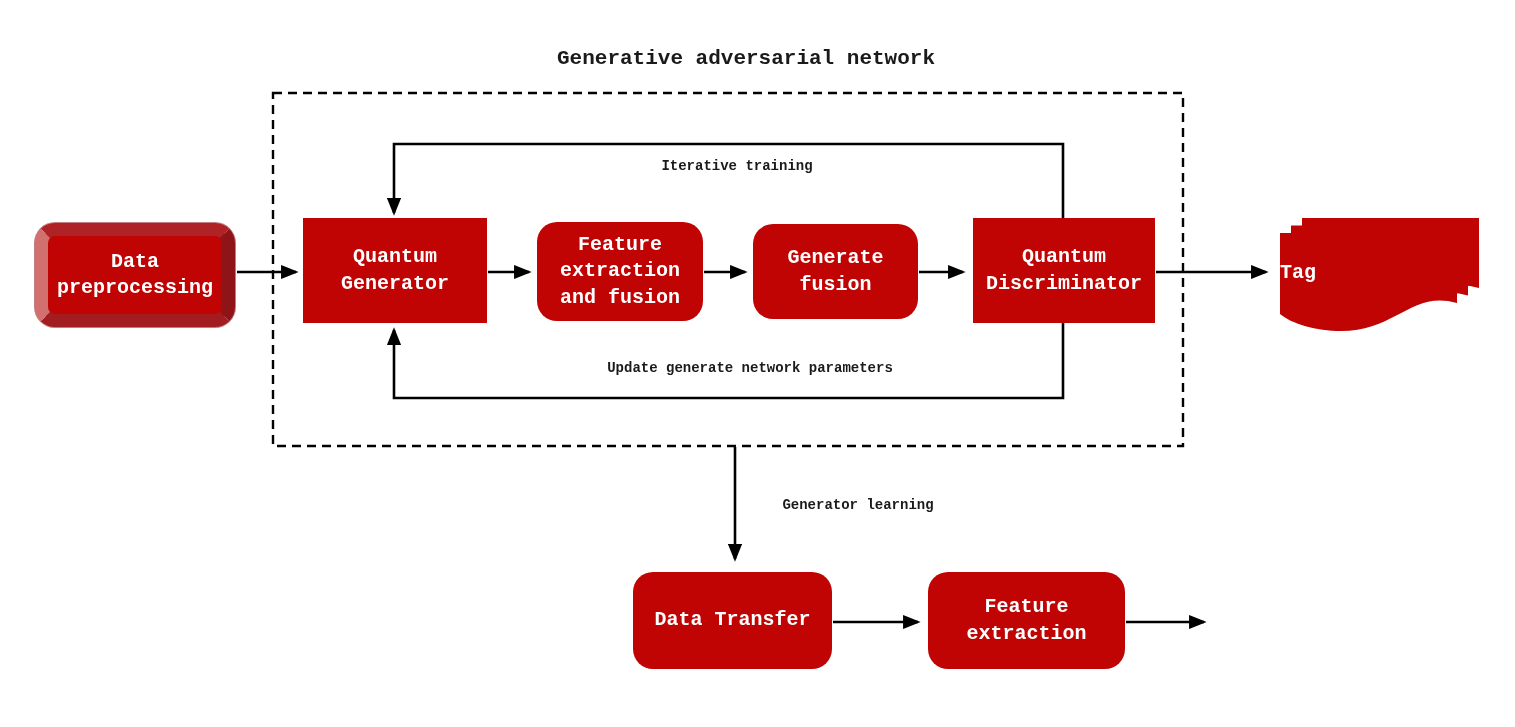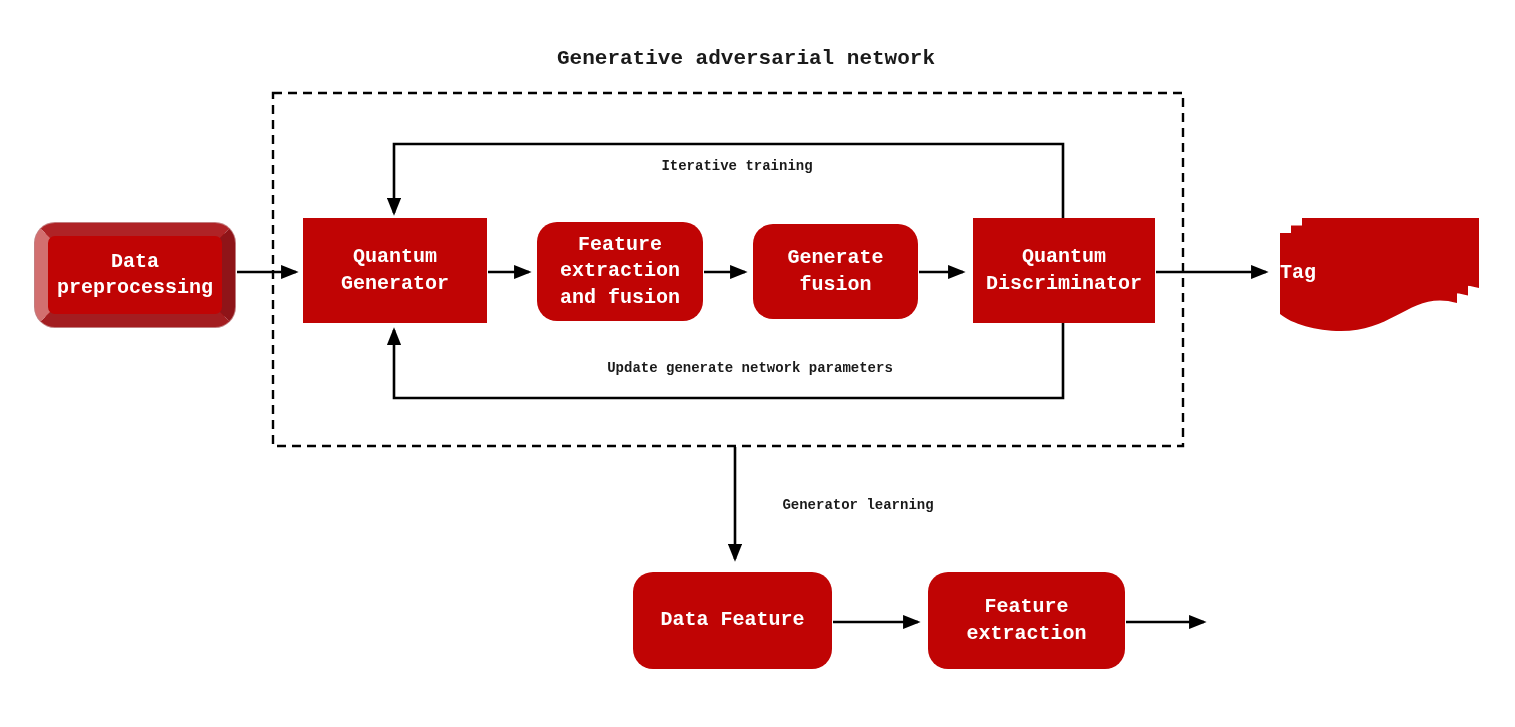--- a/index.html
+++ b/index.html
@@ -121,21 +121,21 @@
   </div>
 
   <div class="box" style="left:973px;top:218px;width:182px;height:105px;">
     <span>Quantum
 Discriminator</span>
   </div>
 
   <div id="tag-label">Tag</div>
 
   <div class="box rounded" style="left:633px;top:572px;width:199px;height:97px;">
-    <span>Data Feature</span>
+    <span>Data Transfer</span>
   </div>
 
   <div class="box rounded" style="left:928px;top:572px;width:197px;height:97px;">
     <span>Feature
 extraction</span>
   </div>
 
 
 </div>
 

